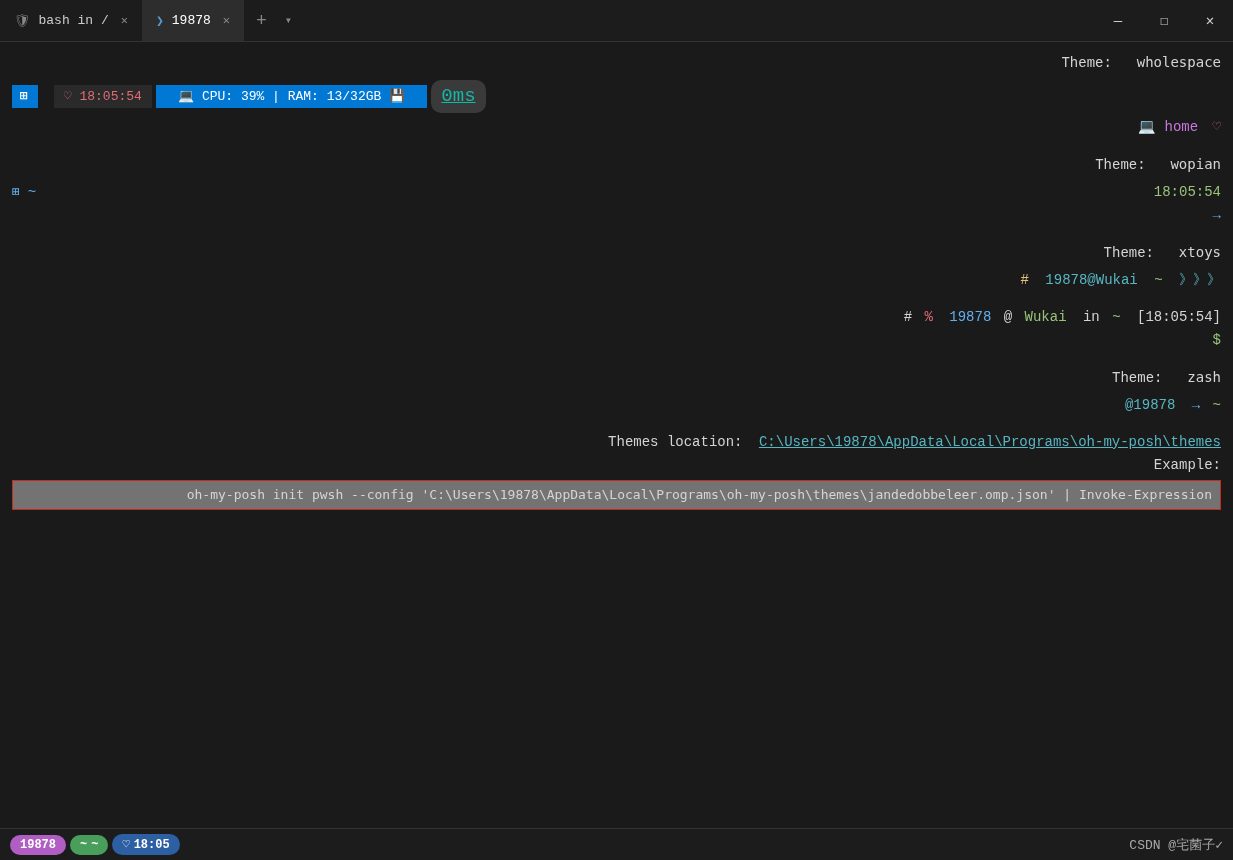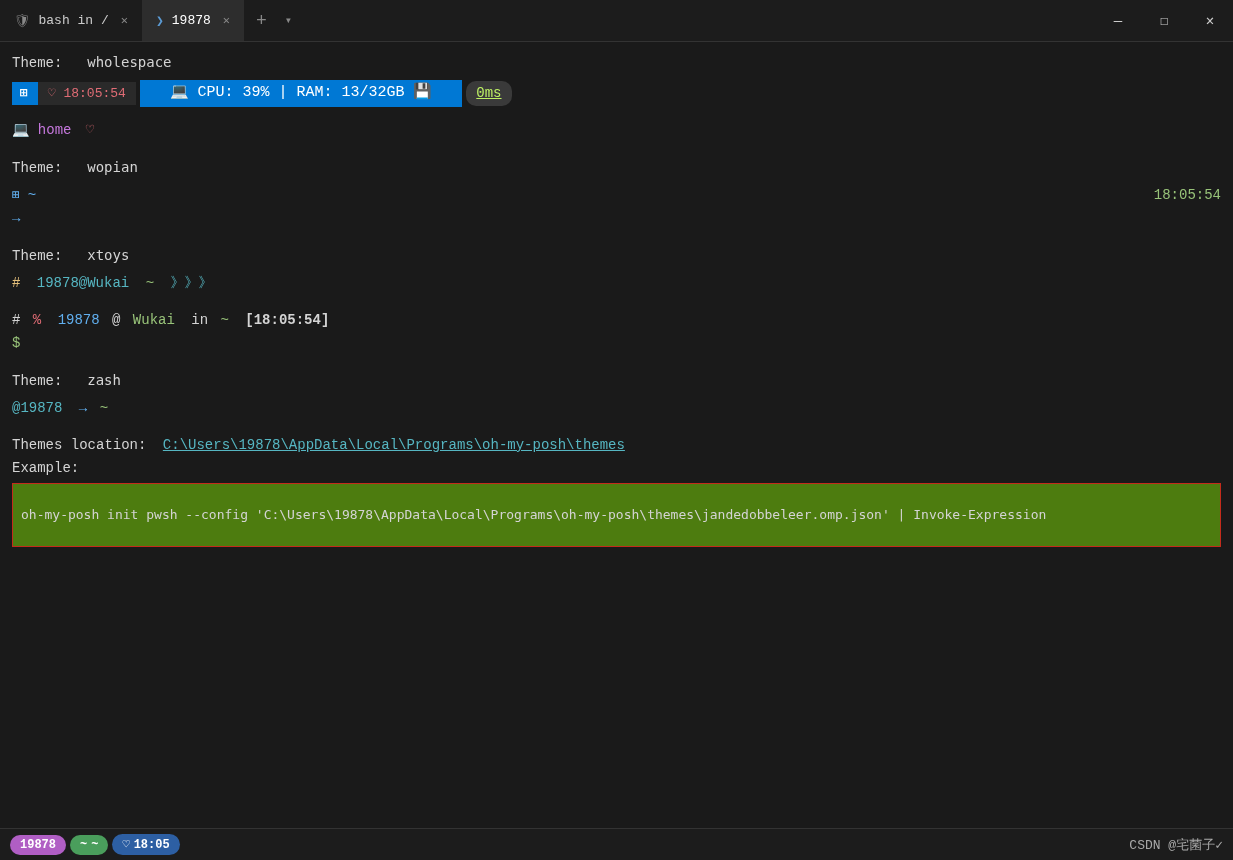--- a/index.html
+++ b/index.html
@@ -102,22 +102,22 @@
       border-top: 1px solid #333;
     }
 
     
     .theme-label { color: #d4d4d4; }
     .theme-name { color: #d4d4d4; font-family: monospace; }
 
     
     .cmd-box {
       border: 1px solid #c42b1c;
-      padding: 21px 8px;
-      background: #4d7c0f;
+      padding: 4px 8px;
+      background: #737373;
       color: #d4d4d4;
       font-family: monospace;
       font-size: 13px;
       margin-top: 4px;
       line-height: 1.6;
     }
 
     
     .path-link { color: #56b6c2; text-decoration: underline; }
 
@@ -131,21 +131,21 @@
       font-weight: bold;
       gap: 4px;
       margin-right: 4px;
     }
     .sb-pid { background: #b05ec4; color: #fff; }
     .sb-branch { background: #4a9e5c; color: #fff; border-radius: 12px; }
     .sb-time { background: #2d5fa3; color: #fff; border-radius: 12px; }
     .sb-right { margin-left: auto; font-size: 13px; color: #aaa; }
 
     .prompt-line { margin-bottom: 2px; }
-    .section { margin-bottom: 16px; }
+    .section { margin-bottom: 16px; text-align: right; }
   </style>
 </head>
 <body>
 
 <div class="titlebar">
 
   <div class="tab">
     <span style="color:#888; font-size:13px;">🛡</span>
     <span>bash in /</span>
     <span class="tab-close">✕</span>
@@ -171,25 +171,25 @@
 <div class="terminal">
 
   <div class="section">
     <div class="prompt-line">
       <span class="theme-label">Theme:</span>
       <span style="display:inline-block; width:8px;"></span>
       <span class="theme-name">wholespace</span>
     </div>
     <div class="prompt-line" style="display:flex; align-items:center; gap:0; margin-top:6px;">
       <span style="background:#0078d4; color:#fff; padding:2px 10px 2px 8px; font-weight:bold; font-size:13px; margin-right:0;">⊞</span>
-      <span style="background:#2a2a2a; color:#e06c75; padding:2px 10px; font-size:13px;">♡ <span>18:05:54</span></span>
-      <span style="background:#0078d4; color:#fff; padding:2px 30px; font-size:15px; margin-left:4px;">💻 <span>CPU: 39% | RAM: 13/32GB</span> 💾</span>
-      <span style="background:#3a3a3a; color:#bef264; padding:2px 10px; font-size:14px; margin-left:4px; border-radius:10px;text-decoration:underline;">0ms</span>
-    </div>
-    <div class="prompt-line" style="margin-top:13px;font-family:Liberation Mono, monospace;">
+      <span style="background:#2a2a2a; color:#e06c75; padding:2px 10px; font-size:13px;margin-left:16px;">♡ <span>18:05:54</span></span>
+      <span style="background:#0078d4; color:#fff; padding:2px 22px; font-size:13px; margin-left:4px;">💻 <span>CPU: 39% | RAM: 13/32GB</span> 💾</span>
+      <span style="background:#3a3a3a; color:#14b8a6; padding:2px 10px; font-size:19px; margin-left:4px; border-radius:10px;text-decoration:underline;">0ms</span>
+    </div>
+    <div class="prompt-line" style="margin-top:4px;font-family:Liberation Mono, monospace;">
       <span style="color:#c678dd;">💻 </span>
       <span style="color:#c678dd;">home</span>
       <span style="color:#e06c75; margin-left:6px;">♡</span>
     </div>
   </div>
 
   <div class="section">
     <div class="prompt-line">
       <span class="theme-label">Theme:</span>
       <span style="display:inline-block; width:8px;"></span>
@@ -223,21 +223,21 @@
 
   <div class="section">
     <div class="prompt-line" style="margin-top:6px;">
       <span style="color:#d4d4d4;">#</span>
       <span style="margin-left:4px; color:#e06c75;">%</span>
       <span style="margin-left:8px; color:#61afef;">19878</span>
       <span style="margin-left:4px; color:#d4d4d4;">@</span>
       <span style="margin-left:4px; color:#98c379;">Wukai</span>
       <span style="margin-left:8px; color:#d4d4d4;">in</span>
       <span style="margin-left:4px; color:#98c379;">~</span>
-      <span style="margin-left:8px; color:#d4d4d4;font-weight:bold;">[18:05:54]</span>
+      <span style="margin-left:8px; color:#d4d4d4;">[18:05:54]</span>
     </div>
     <div class="prompt-line">
       <span style="color:#98c379;">$</span>
     </div>
   </div>
 
   <div class="section">
     <div class="prompt-line">
       <span class="theme-label">Theme:</span>
       <span style="display:inline-block; width:8px;"></span>

